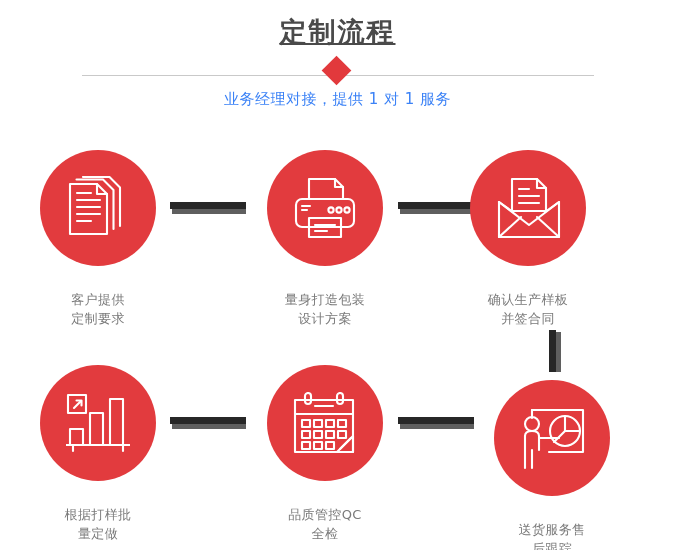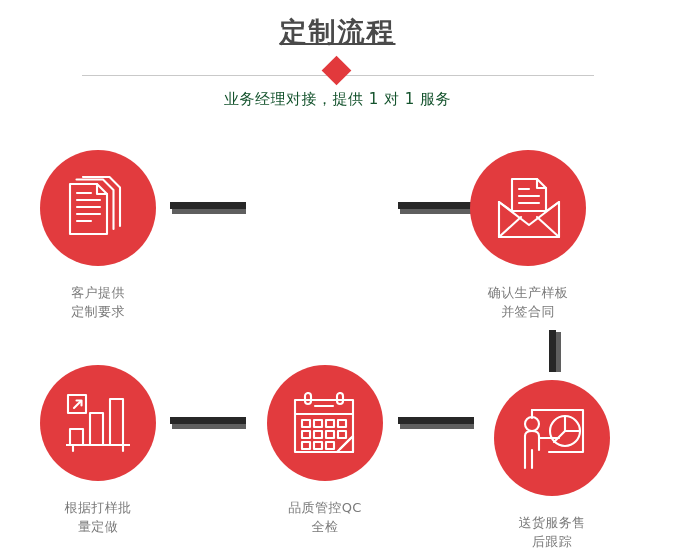--- a/index.html
+++ b/index.html
@@ -60,21 +60,21 @@
     background: #e2393c;
     transform: rotate(45deg);
   }
   .page-subtitle {
     position: absolute;
     left: 0;
     top: 88px;
     width: 675px;
     text-align: center;
     font-size: 15px;
-    color: #14532d;
+    color: #3b82f6;
     line-height: 22px;
     letter-spacing: 0.5px;
   }
 
   
   .flow {
     position: absolute;
     left: 0;
     top: 140px;
     width: 675px;
@@ -99,21 +99,21 @@
     background: #e23b3e;
     margin: 0 auto;
     display: flex;
     align-items: center;
     justify-content: center;
   }
   .circle svg {
     display: block;
   }
   .step-label {
-    margin-top: 17px;
+    margin-top: 24px;
     font-size: 13px;
     color: #7a7a7a;
     line-height: 19px;
     text-align: center;
     white-space: pre-line;
     letter-spacing: 0.4px;
   }
 
   
   .conn-h {
@@ -208,20 +208,41 @@
           <line x1="10" y1="31" x2="33" y2="31"></line>
           <line x1="10" y1="38" x2="33" y2="38"></line>
           <line x1="10" y1="45" x2="24" y2="45"></line>
         </svg>
       </span>
     </div>
     <div class="step-label">客户提供
 定制要求</div>
   </div>
 
+  <div class="step step-1">
+    <div class="circle">
+      <span>
+        <svg width="66" height="62" viewBox="0 0 66 62" fill="none" stroke="#ffffff" stroke-width="2.1" stroke-linejoin="round" stroke-linecap="round">
+          <path d="M17 2 H43 L51 10 V22 H17 Z"></path>
+          <path d="M43 2 V10 H51"></path>
+          <path d="M10 22 H56 A6 6 0 0 1 62 28 V44 A6 6 0 0 1 56 50 H10 A6 6 0 0 1 4 44 V28 A6 6 0 0 1 10 22 Z"></path>
+          <line x1="10" y1="29" x2="18" y2="29"></line>
+          <line x1="10" y1="33" x2="15" y2="33"></line>
+          <circle cx="39" cy="33" r="2.6"></circle>
+          <circle cx="47" cy="33" r="2.6"></circle>
+          <circle cx="55" cy="33" r="2.6"></circle>
+          <path d="M17 41 H49 V60 H17 Z"></path>
+          <line x1="23" y1="48" x2="43" y2="48"></line>
+          <line x1="23" y1="54" x2="35" y2="54"></line>
+        </svg>
+      </span>
+    </div>
+    <div class="step-label">量身打造包装
+设计方案</div>
+  </div>
 
   <div class="step step-2">
     <div class="circle">
       <span>
         <svg width="68" height="62" viewBox="0 0 68 62" fill="none" stroke="#ffffff" stroke-width="2.1" stroke-linejoin="round" stroke-linecap="round">
           <path d="M18 2 H43 L52 11 V34 H18 Z"></path>
           <path d="M43 2 V11 H52"></path>
           <line x1="25" y1="12" x2="35" y2="12"></line>
           <line x1="25" y1="19" x2="45" y2="19"></line>
           <line x1="25" y1="26" x2="45" y2="26"></line>

